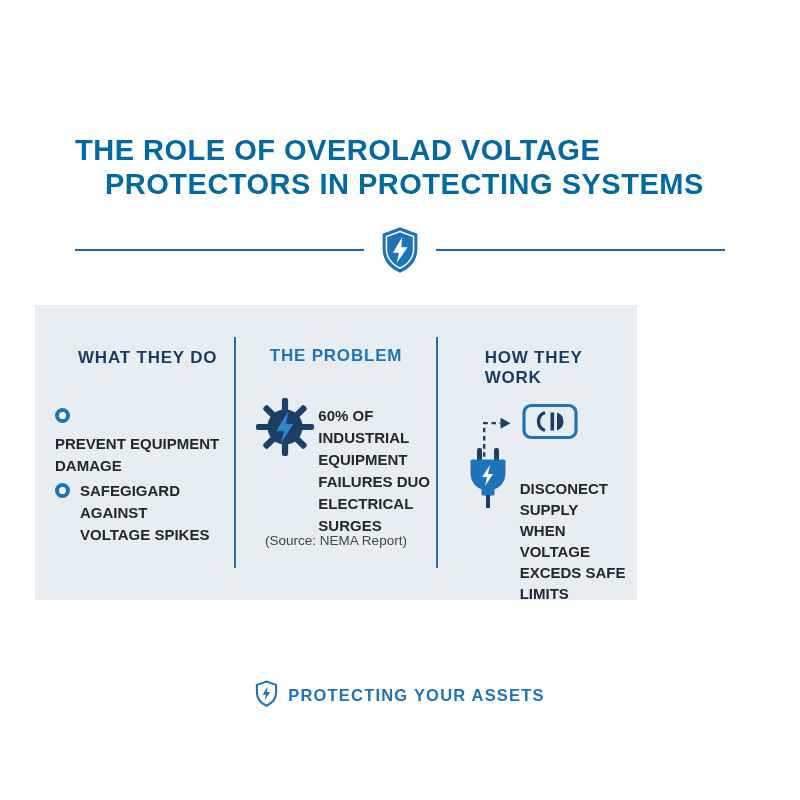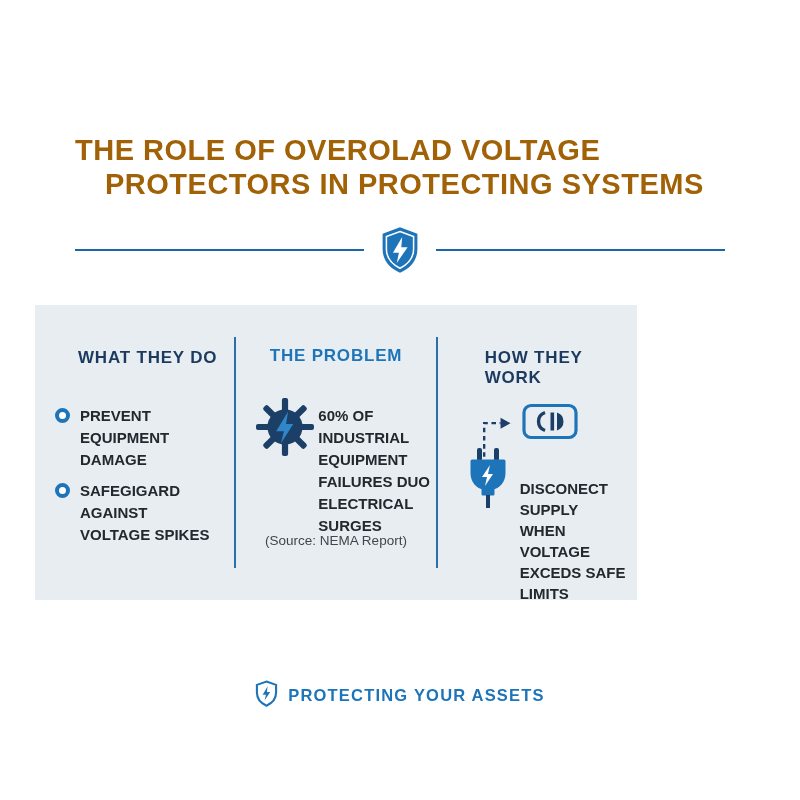--- a/index.html
+++ b/index.html
@@ -4,21 +4,21 @@
 <style>
   html,body{margin:0;padding:0;}
   body{
     width:800px;height:800px;background:#ffffff;
     font-family:"Liberation Sans", sans-serif;
     -webkit-font-smoothing:antialiased;
   }
   .page{position:relative;width:800px;height:800px;background:#ffffff;overflow:hidden;}
 
   
-  .title{position:absolute;top:133px;left:75px;color:#a16207;font-weight:bold;
+  .title{position:absolute;top:133px;left:75px;color:#0369a1;font-weight:bold;
          font-size:29px;line-height:34px;letter-spacing:0.5px;}
   .title .line2{margin-left:30px;}
 
   
   .divider{position:absolute;top:224px;left:75px;right:75px;height:52px;
            display:flex;align-items:center;}
   .divider .rule{flex:1;height:2px;background:#1a67a8;}
   .divider .shield-wrap{margin:0 14px;display:flex;align-items:center;}
 
   
@@ -27,21 +27,21 @@
   .col{position:relative;flex:1;}
   .vdiv{width:2px;background:#2a6fa8;margin:32px 0;}
 
   .col h2{position:absolute;margin:0;font-size:17px;letter-spacing:0.8px;font-weight:bold;}
   .col1 h2{top:43px;left:43px;color:#1b3a5f;}
   .col2 h2{top:41px;left:0;width:100%;text-align:center;color:#1e74b8;}
   .col3 h2{top:43px;left:47px;color:#1b3a5f;}
 
   
   .bullet{position:absolute;left:20px;display:flex;gap:10px;align-items:flex-start;}
-  .bullet.b1{top:100px;}
+  .bullet.b1{top:100px;flex-direction:column;}
   .bullet.b2{top:175px;}
   .ring{width:7px;height:7px;border:4px solid #1e74b8;border-radius:50%;
         background:#ffffff;margin-top:3px;flex:none;}
   .btext{font-weight:bold;font-size:15px;line-height:22px;color:#23272e;}
   .btext span{display:block;}
 
   
   .gear{position:absolute;left:20px;top:93px;}
   .stat{position:absolute;left:82px;top:100px;font-weight:bold;font-size:15px;
         line-height:22px;color:#23272e;}

